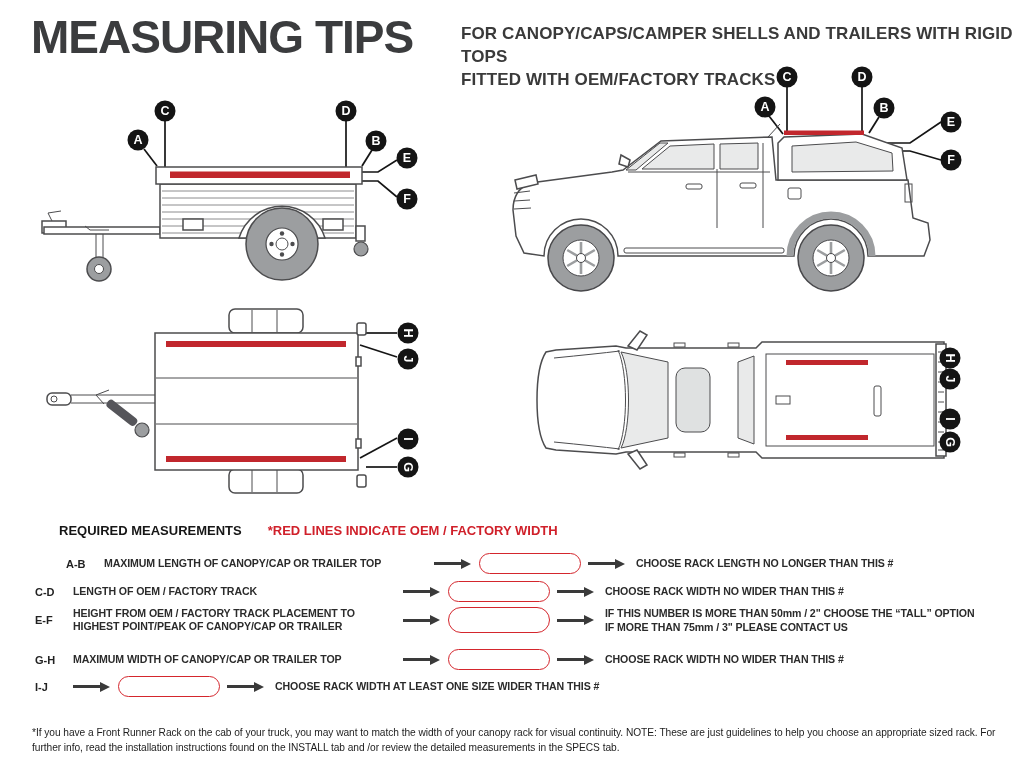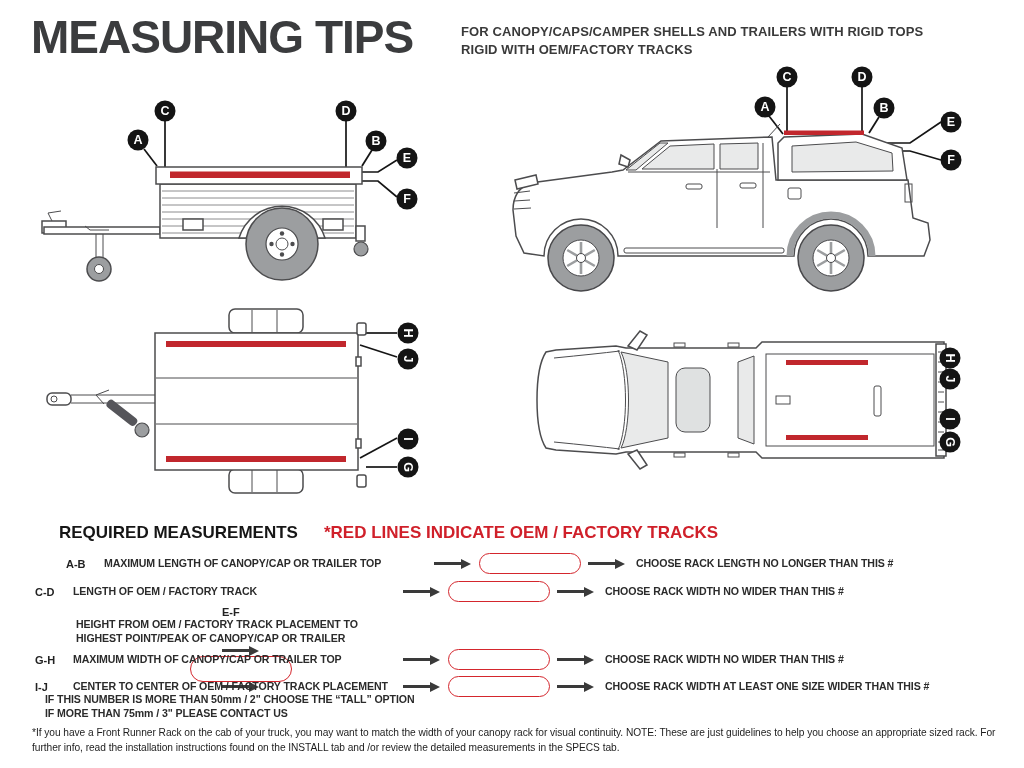--- a/index.html
+++ b/index.html
@@ -1,23 +1,23 @@
 <!DOCTYPE html>
 <html><head>
 <meta charset="utf-8">
 <style>
   html,body{margin:0;padding:0;background:#ffffff;}
   .page{position:relative;width:1024px;height:768px;background:#fff;overflow:hidden;
         font-family:"Liberation Sans",sans-serif;color:#262626;}
   .title{position:absolute;left:31px;top:10px;font-size:46px;font-weight:800;
          letter-spacing:-1px;color:#3b3c3e;}
-  .subtitle{position:absolute;left:461px;top:23px;font-size:13px;font-weight:700;
+  .subtitle{position:absolute;left:461px;top:23px;font-size:17px;font-weight:700;
             color:#3a3a3a;line-height:1.35;letter-spacing:0.1px;}
   .legend{position:absolute;left:35px;top:523px;display:flex;gap:26px;
-          font-size:17px;font-weight:700;padding-left:24px;}
+          font-size:13px;font-weight:700;padding-left:24px;}
   .legend-required{color:#161616;}
   .legend-red{color:#d0202a;}
   .m-row{position:absolute;left:35px;display:flex;align-items:center;}
   .m-range{width:38px;flex:0 0 auto;font-size:11px;font-weight:700;color:#222;}
   .m-desc{width:330px;flex:0 0 auto;font-size:10.6px;font-weight:700;
           line-height:1.3;letter-spacing:-0.1px;color:#2b2b2b;}
   .arrow{display:flex;align-items:center;width:38px;flex:0 0 auto;}
   .arrow .shaft{width:27px;height:2.8px;background:#3a3a3a;}
   .arrow .head{width:0;height:0;border-left:10px solid #3a3a3a;
                border-top:5px solid transparent;border-bottom:5px solid transparent;}
@@ -39,21 +39,21 @@
             font-size:12.5px;font-weight:700;text-anchor:middle;}
 </style>
 </head>
 <body>
 
 <div class="page">
 
   <div class="title">MEASURING TIPS</div>
   <div class="subtitle">
     <div>FOR CANOPY/CAPS/CAMPER SHELLS AND TRAILERS WITH RIGID TOPS</div>
-    <div>RIGID WITH OEM/FACTORY TRACKS</div>
+    <div>FITTED WITH OEM/FACTORY TRACKS</div>
   </div>
 
   <svg style="left:20px;top:80px;" width="420" height="220" viewBox="0 0 420 220">
 
     <g class="leader">
       <path d="M145,41 V87"></path>
       <path d="M124,69 L137,86"></path>
       <path d="M326,41 V87"></path>
       <path d="M352,70 L342,86"></path>
       <path d="M377,80 L358,92 H342"></path>
@@ -283,21 +283,21 @@
       </g>
       <g>
         <circle class="lbl-circle" cx="450" cy="142" r="10.5"></circle>
         <text class="lbl-text" x="450" y="146.3" transform="rotate(90 450 142)">G</text>
       </g>
     </g>
   </svg>
 
   <div class="legend">
     <span class="legend-required">REQUIRED MEASUREMENTS</span>
-    <span class="legend-red">*RED LINES INDICATE OEM / FACTORY TRACKS</span>
+    <span class="legend-red">*RED LINES INDICATE OEM / FACTORY WIDTH</span>
   </div>
 
   <div class="m-row" style="top:553px;margin-left:31px;">
     <div class="m-range">A-B</div>
     <div class="m-desc">MAXIMUM  LENGTH OF CANOPY/CAP OR TRAILER TOP</div>
     <div class="arrow">
         <span class="shaft"></span>
         <span class="head"></span>
       </div>
     <div class="pill"></div>
@@ -316,21 +316,21 @@
         <span class="head"></span>
       </div>
     <div class="pill"></div>
     <div class="arrow">
         <span class="shaft"></span>
         <span class="head"></span>
       </div>
     <div class="m-result">CHOOSE RACK WIDTH NO WIDER THAN THIS #</div>
   </div>
 
-  <div class="m-row" style="top:606px;flex-direction:column;">
+  <div class="m-row" style="top:606px;">
     <div class="m-range">E-F</div>
     <div class="m-desc">HEIGHT FROM OEM / FACTORY TRACK PLACEMENT TO HIGHEST POINT/PEAK OF CANOPY/CAP OR TRAILER</div>
     <div class="arrow">
         <span class="shaft"></span>
         <span class="head"></span>
       </div>
     <div class="pill tall"></div>
     <div class="arrow">
         <span class="shaft"></span>
         <span class="head"></span>
@@ -351,21 +351,20 @@
     <div class="pill"></div>
     <div class="arrow">
         <span class="shaft"></span>
         <span class="head"></span>
       </div>
     <div class="m-result">CHOOSE RACK WIDTH NO WIDER THAN THIS #</div>
   </div>
 
   <div class="m-row" style="top:676px;justify-content:space-between;">
     <div class="m-range">I-J</div>
-    <div class="m-desc">CENTER TO CENTER OF OEM / FACTORY TRACK PLACEMENT</div>
     <div class="arrow">
         <span class="shaft"></span>
         <span class="head"></span>
       </div>
     <div class="pill"></div>
     <div class="arrow">
         <span class="shaft"></span>
         <span class="head"></span>
       </div>
     <div class="m-result">CHOOSE RACK WIDTH AT LEAST ONE SIZE WIDER THAN THIS #</div>

